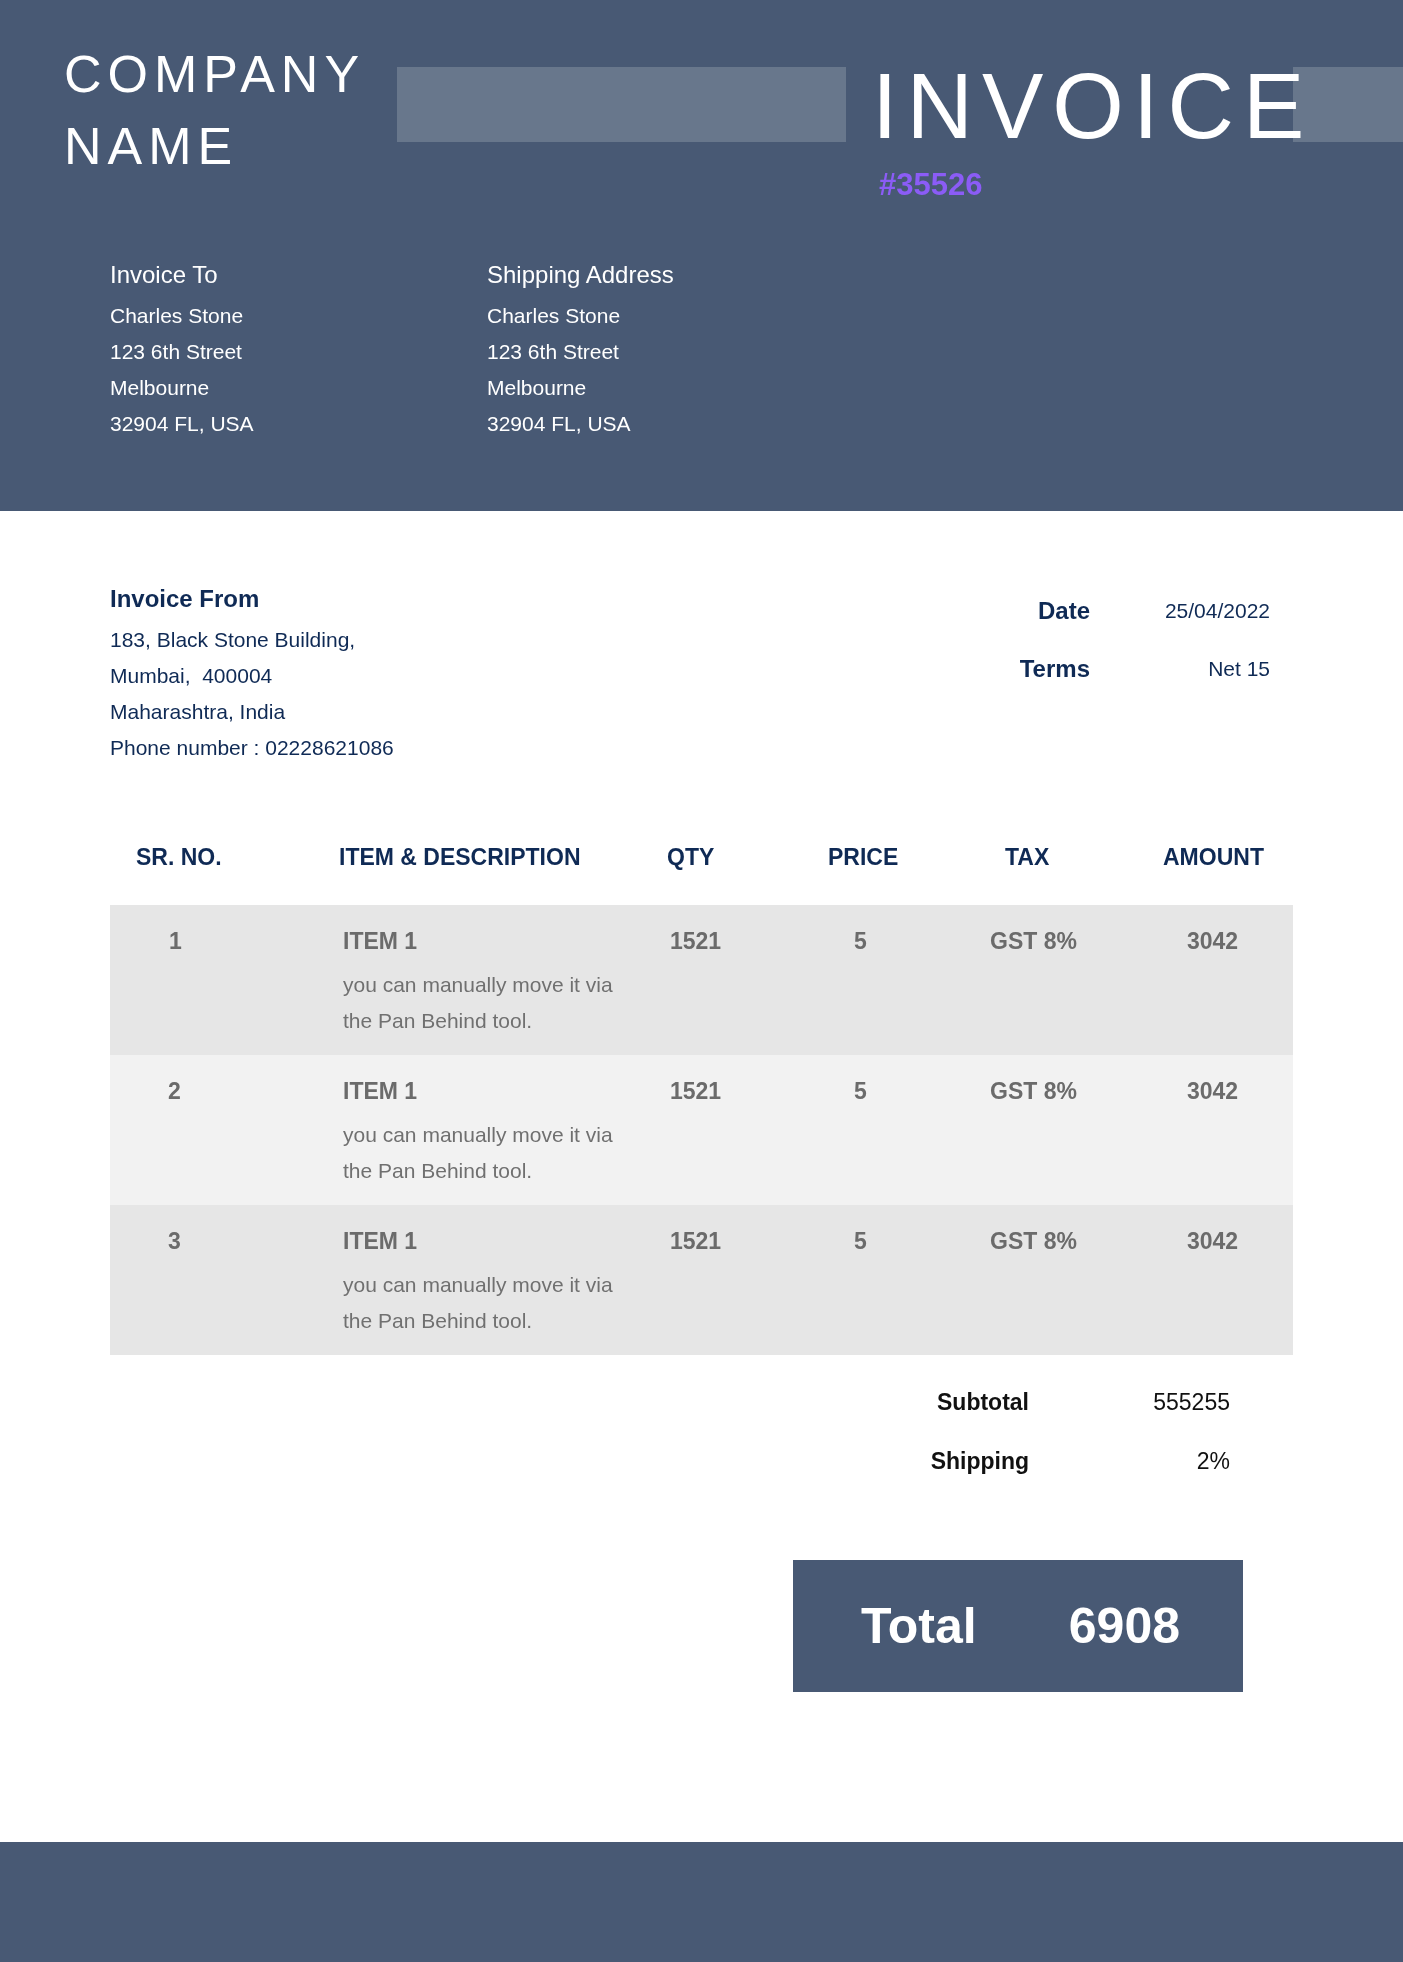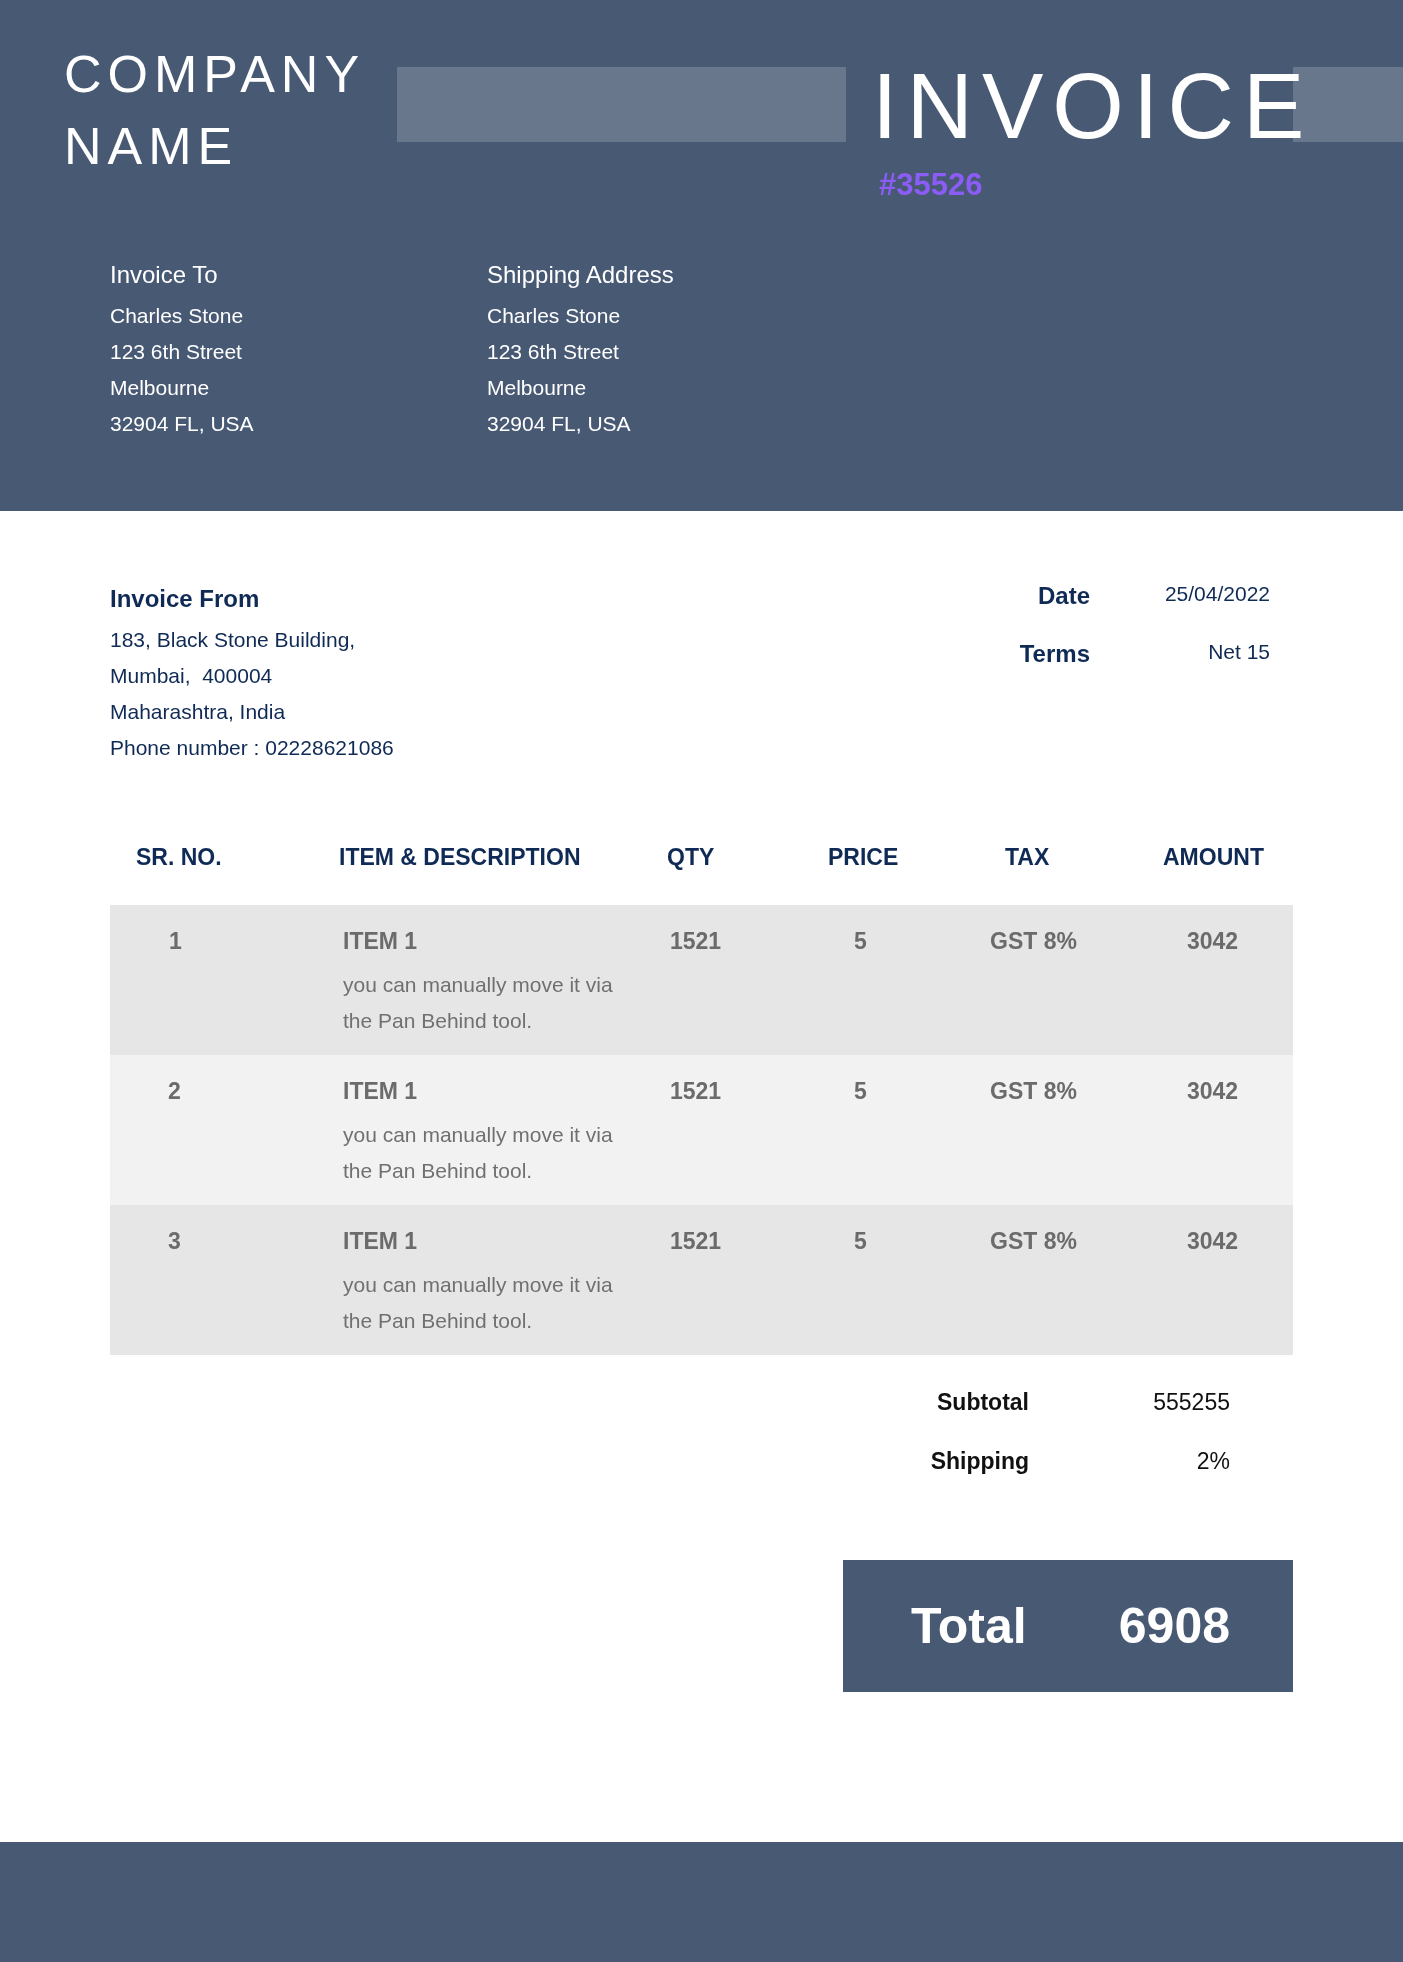--- a/index.html
+++ b/index.html
@@ -23,40 +23,40 @@
     .addr-block.to { left: 110px; }
     .addr-block.ship { left: 487px; }
     .addr-title { font-size: 24px; font-weight: 400; line-height: 34px; margin-bottom: 6px; }
     .addr-line { font-size: 21px; line-height: 36px; font-weight: 400; }
 
     .from-block { position: absolute; left: 110px; top: 582px; color: #0F2A55; }
     .from-title { font-size: 24px; font-weight: 700; line-height: 34px; margin-bottom: 6px; }
     .from-line { font-size: 21px; line-height: 36px; }
 
     .meta-block { position: absolute; top: 582px; left: 940px; width: 340px; color: #0F2A55; }
-    .meta-row { display: flex; height: 58px; }
+    .meta-row { display: flex; height: 58px; align-items: center; }
     .meta-label { width: 150px; text-align: right; font-size: 24px; font-weight: 700; }
     .meta-value { width: 127px; margin-left: 0; text-align: right; font-size: 21px; }
 
     .table-head { position: absolute; left: 110px; top: 836px; width: 1183px; height: 42px; color: #0F2A55; font-size: 23px; font-weight: 700; }
     .th { position: absolute; top: 0; line-height: 42px; white-space: nowrap; }
 
     .table-body { position: absolute; left: 110px; top: 905px; width: 1183px; }
     .tr { position: relative; height: 150px; width: 1183px; color: #6b6b6b; }
     .tr.odd { background: #E6E6E6; }
     .tr.even { background: #F2F2F2; }
     .td { position: absolute; top: 20px; font-size: 23px; font-weight: 700; line-height: 32px; white-space: nowrap; }
     .td.desc { top: 62px; font-size: 21px; font-weight: 400; line-height: 36px; white-space: normal; width: 290px; color: #707070; }
 
     .totals { position: absolute; left: 843px; top: 1373px; width: 450px; }
     .tot-row { position: relative; height: 59px; }
     .tot-label { position: absolute; right: 264px; top: 0; line-height: 59px; font-size: 23px; font-weight: 700; color: #111111; }
     .tot-value { position: absolute; right: 63px; top: 0; line-height: 59px; font-size: 23px; color: #111111; }
 
-    .total-box { position: absolute; left: 843px; top: 1560px; width: 450px; height: 132px; background: #485974; color: #ffffff; padding-left: 10px; }
+    .total-box { position: absolute; left: 793px; top: 1560px; width: 450px; height: 132px; background: #485974; color: #ffffff; padding-left: 10px; }
     .total-label { position: absolute; left: 68px; top: 0; line-height: 132px; font-size: 50px; font-weight: 700; }
     .total-value { position: absolute; right: 63px; top: 0; line-height: 132px; font-size: 50px; font-weight: 700; }
   </style>
 </head>
 <body>
 
 <div class="header-band"></div>
 <div class="accent-bar left"></div>
 <div class="accent-bar right"></div>
 

